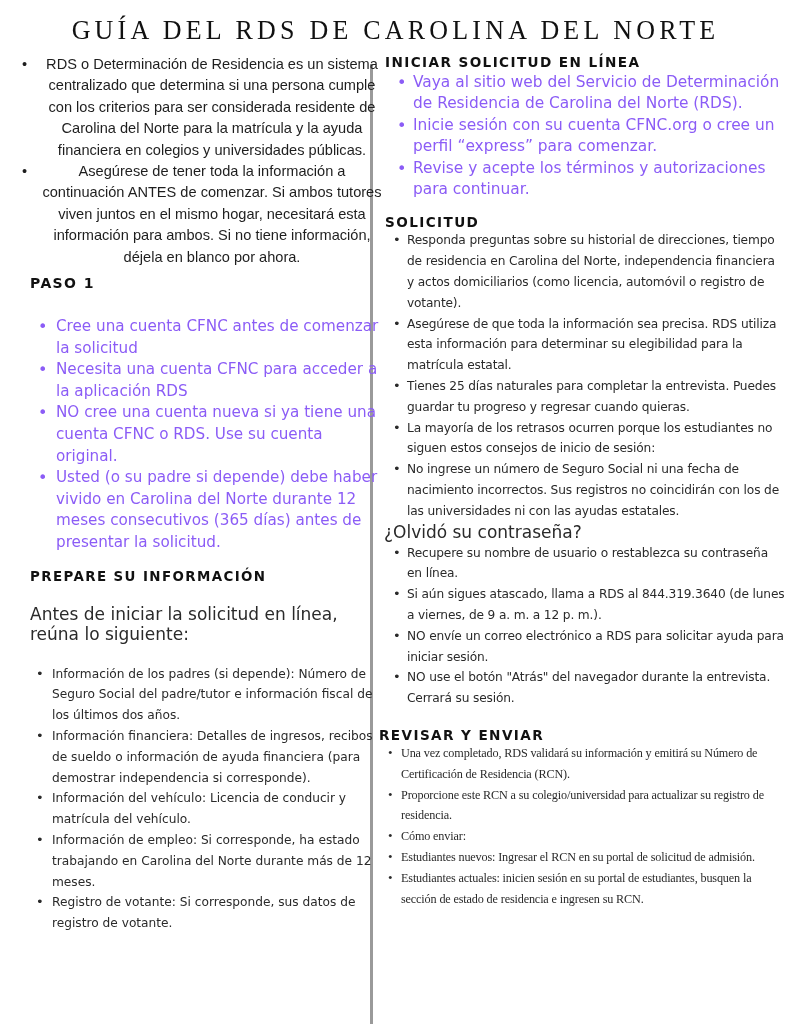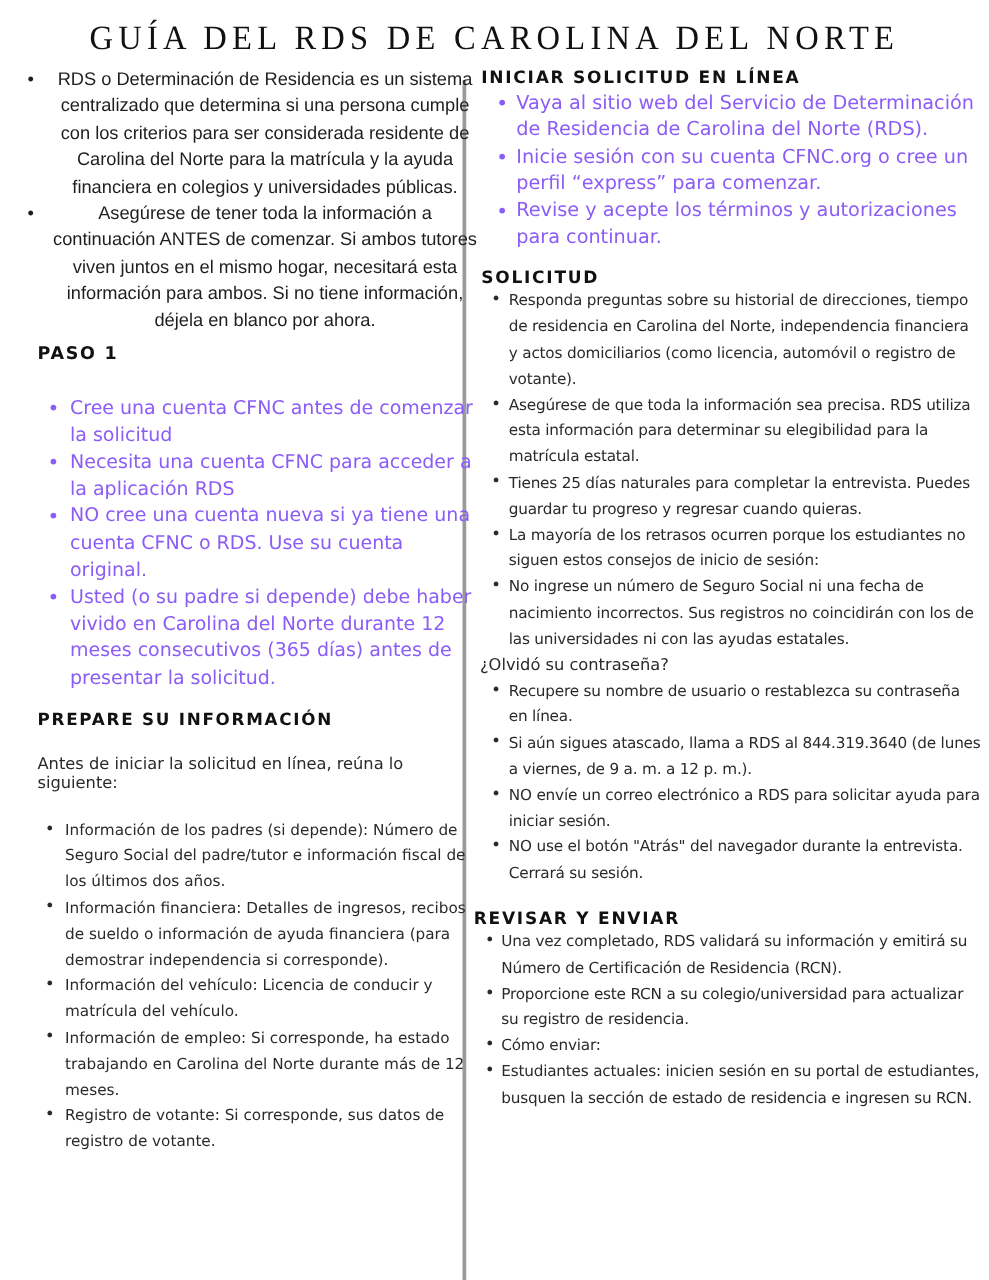--- a/index.html
+++ b/index.html
@@ -40,24 +40,24 @@
 
   .left-sm li { padding-left: 36px; }
   .left-sm li::before { left: 20px; }
 
   .right-big li { padding-left: 28px; }
   .right-big li::before { left: 12px; }
 
   .sol li { padding-left: 22px; letter-spacing: -0.15px; }
   .sol li::before { left: 8px; }
 
-  .rev li { padding-left: 16px; letter-spacing: -0.15px; }
+  .rev li { padding-left: 16px; letter-spacing: -0.15px; font-family: Liberation Serif, serif; }
   .rev li::before { left: 3px; }
 
-  .plain { font-family: "DejaVu Sans", sans-serif; font-size: 13px; color: #2a2a2a; }
+  .plain { font-family: "DejaVu Sans", sans-serif; font-size: 17px; color: #2a2a2a; }
 </style>
 </head>
 <body>
 
 <h1 class="title">GUÍA DEL RDS DE CAROLINA DEL NORTE</h1>
 
 <div class="divider"></div>
 
 <div class="col-left">
   <ul class="intro">
@@ -114,15 +114,16 @@
     <li>NO envíe un correo electrónico a RDS para solicitar ayuda para iniciar sesión.</li>
     <li>NO use el botón "Atrás" del navegador durante la entrevista. Cerrará su sesión.</li>
   </ul>
 
   <div class="h" style="font-size:13.6px; margin:18px 0 0 -6px;">REVISAR Y ENVIAR</div>
 
   <ul class="sm-list rev" style="margin-top:0;">
     <li>Una vez completado, RDS validará su información y emitirá su Número de Certificación de Residencia (RCN).</li>
     <li>Proporcione este RCN a su colegio/universidad para actualizar su registro de residencia.</li>
     <li>Cómo enviar:</li>
+    <li>Estudiantes nuevos: Ingresar el RCN en su portal de solicitud de admisión.</li>
     <li>Estudiantes actuales: inicien sesión en su portal de estudiantes, busquen la sección de estado de residencia e ingresen su RCN.</li>
   </ul>
 </div>
 
 </body></html>

